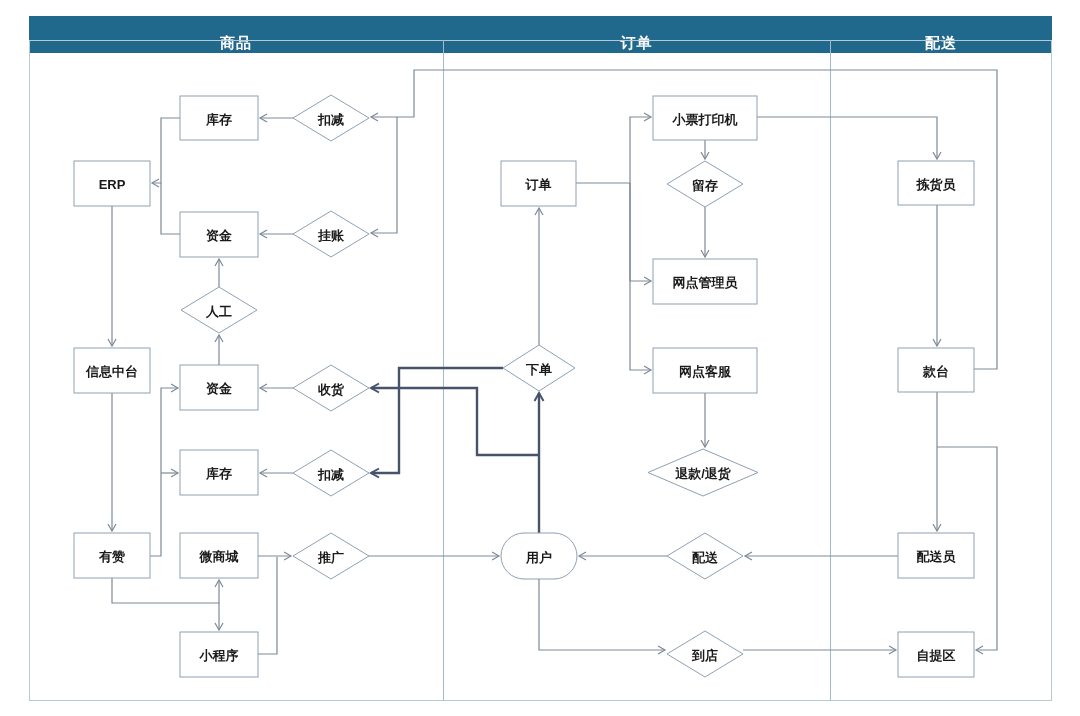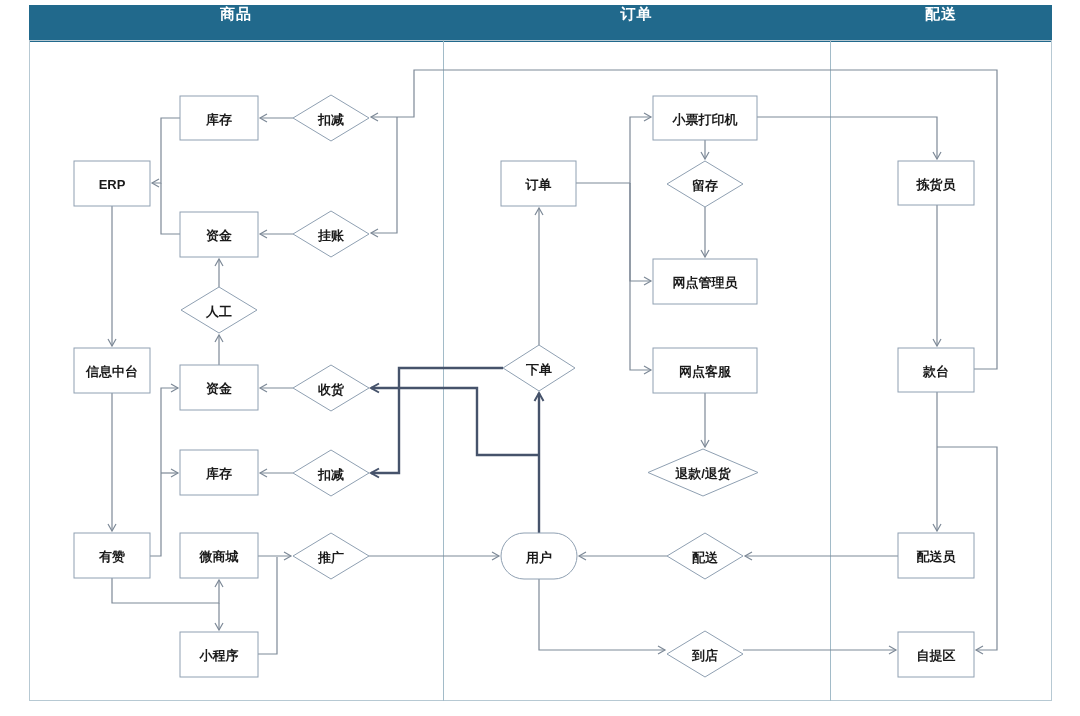--- a/index.html
+++ b/index.html
@@ -1,21 +1,21 @@
 <!DOCTYPE html>
 <html><head>
 <meta charset="utf-8">
 <style>
   html,body{margin:0;padding:0;background:#ffffff;}
   body{width:1080px;height:716px;overflow:hidden;
        font-family:"Liberation Sans","DejaVu Sans",sans-serif;}
   .canvas{position:relative;width:1080px;height:716px;background:#ffffff;}
-  .lane-head{position:absolute;top:5px;height:37px;background:#21698c;
+  .lane-head{position:absolute;top:16px;height:37px;background:#21698c;
              color:#ffffff;font-weight:bold;font-size:15px;
-             display:flex;align-items:flex-start;justify-content:center;
+             display:flex;align-items:flex-end;justify-content:center;
              letter-spacing:1px;}
   .lh1{left:29px;width:414px;}
   .lh2{left:443px;width:387px;}
   .lh3{left:830px;width:222px;}
   .frame{position:absolute;left:29px;top:40px;width:1023px;height:661px;
          border:1px solid #b7c9d3;box-sizing:border-box;}
   .divider{position:absolute;top:40px;height:661px;width:1px;background:#a2bbc8;}
   .d1{left:443px;}
   .d2{left:830px;}
   svg#diagram-svg{position:absolute;left:0;top:0;}

